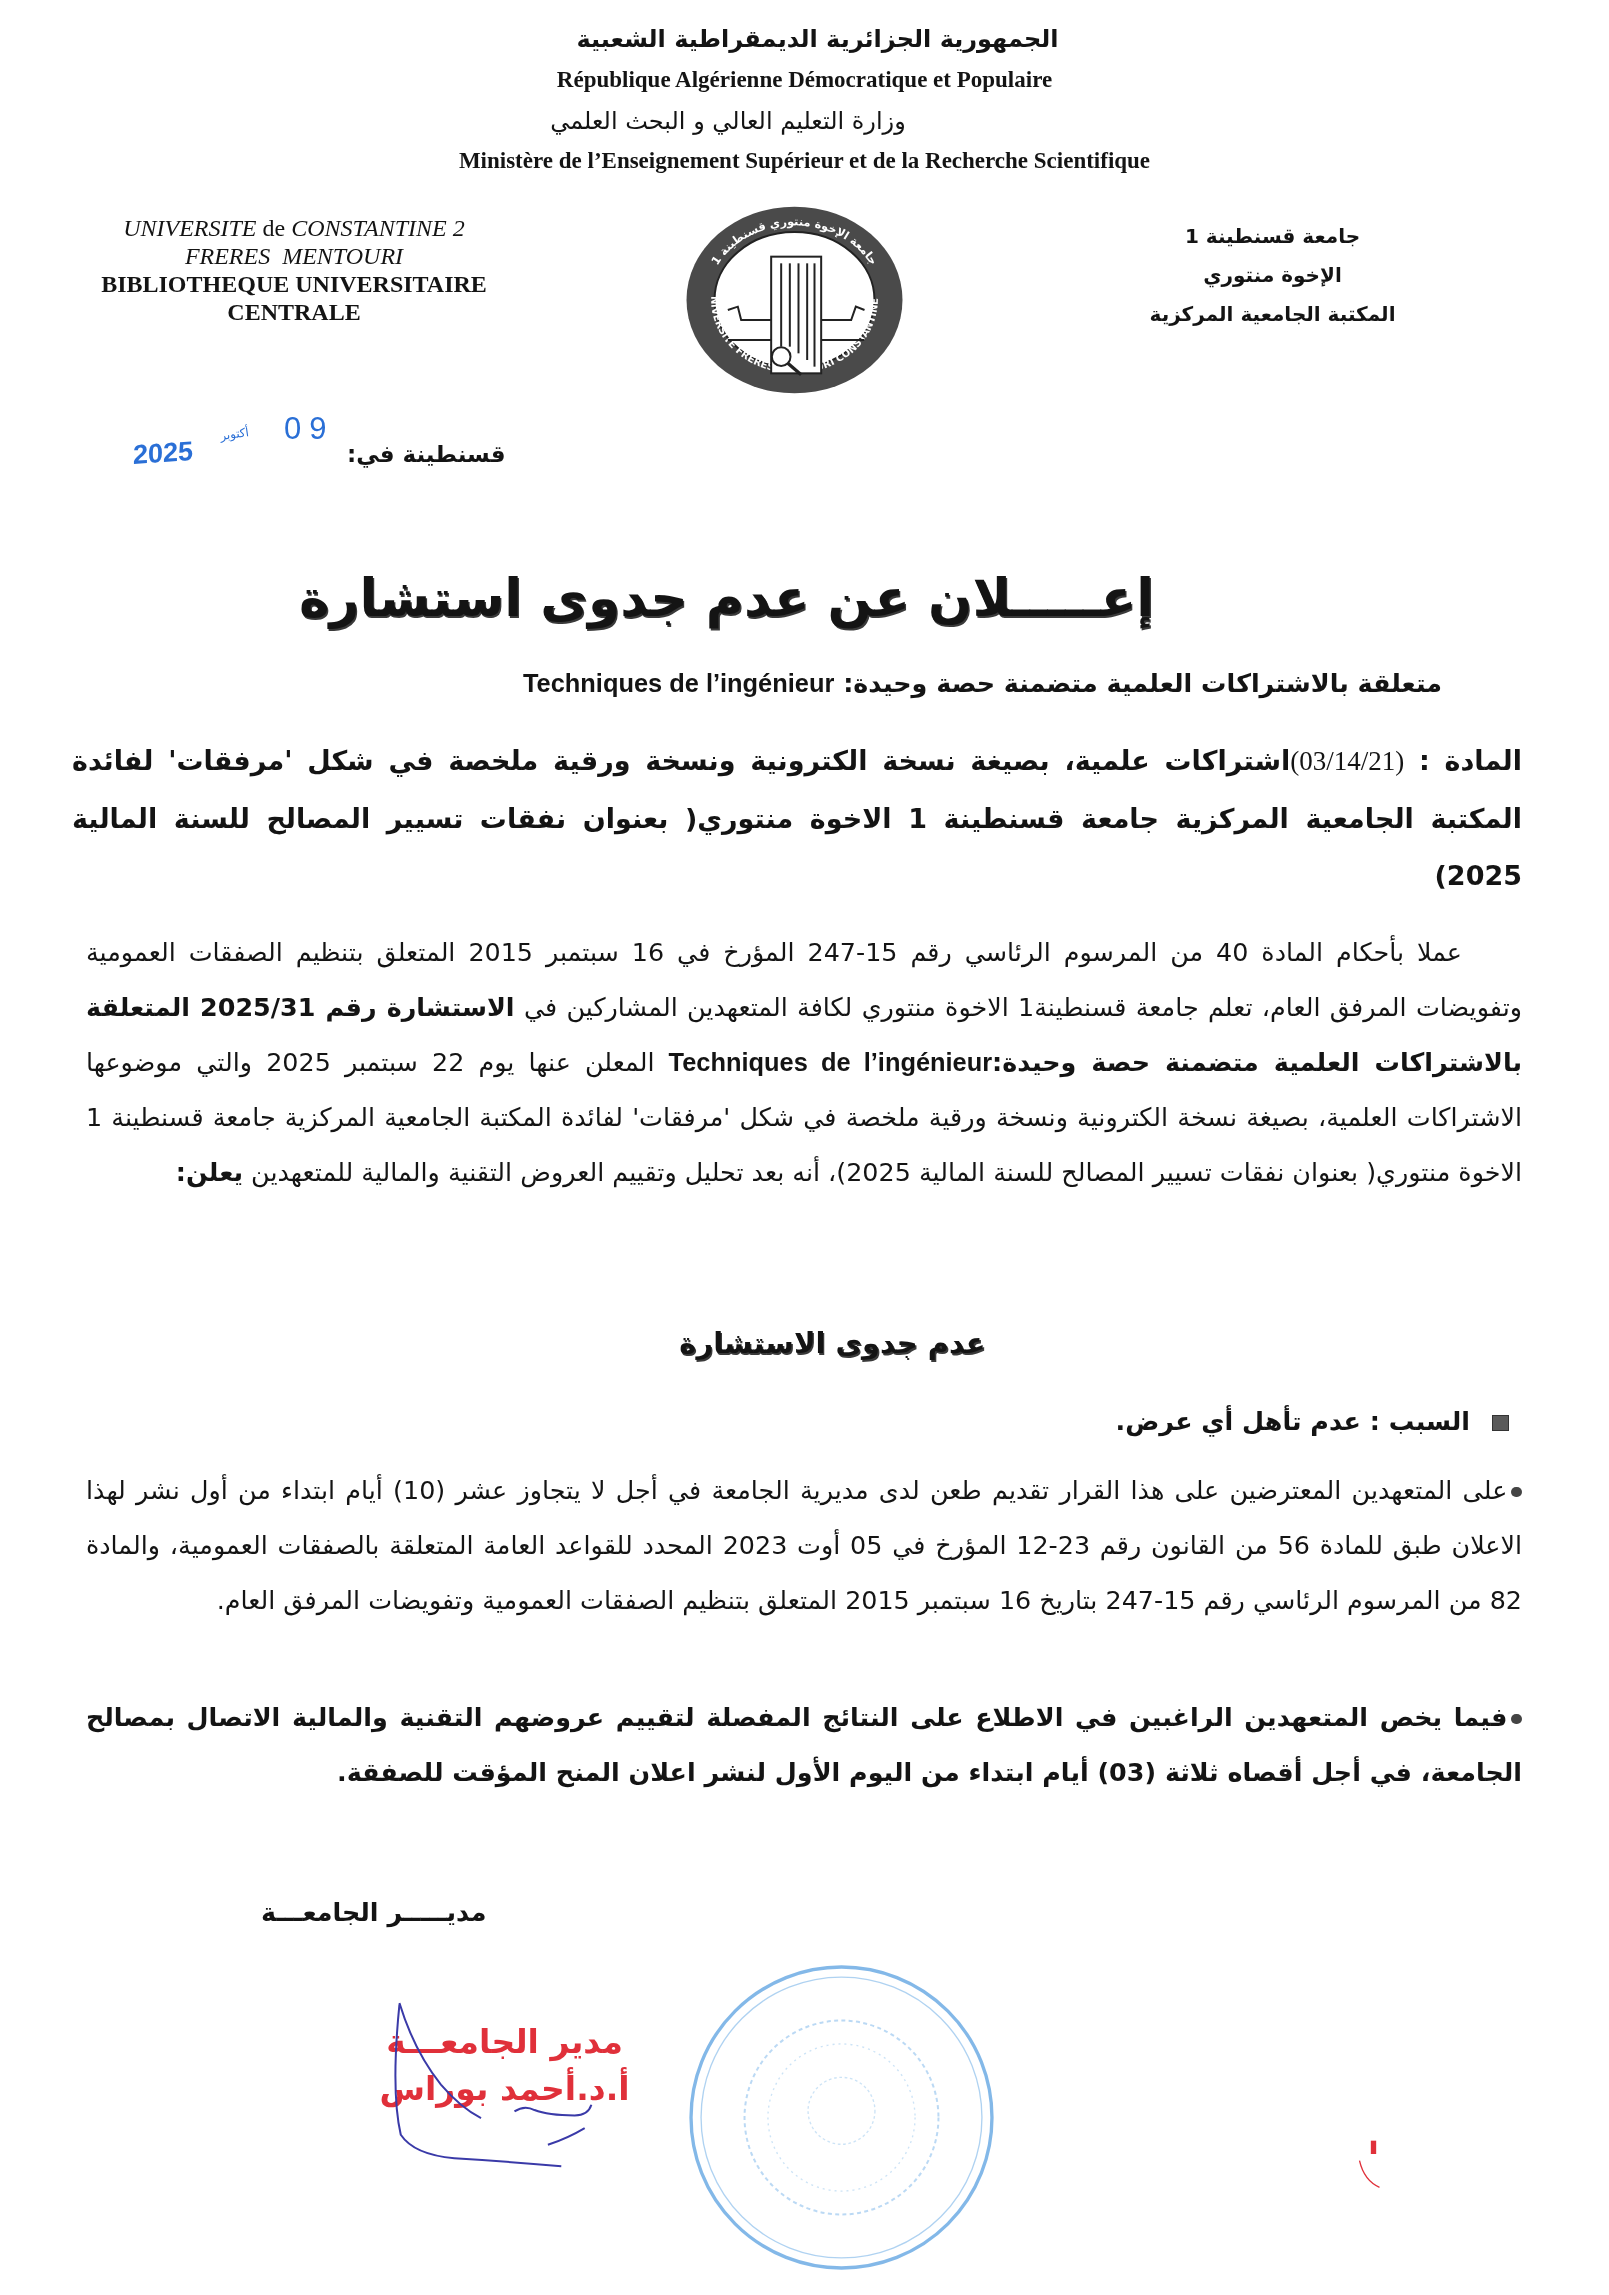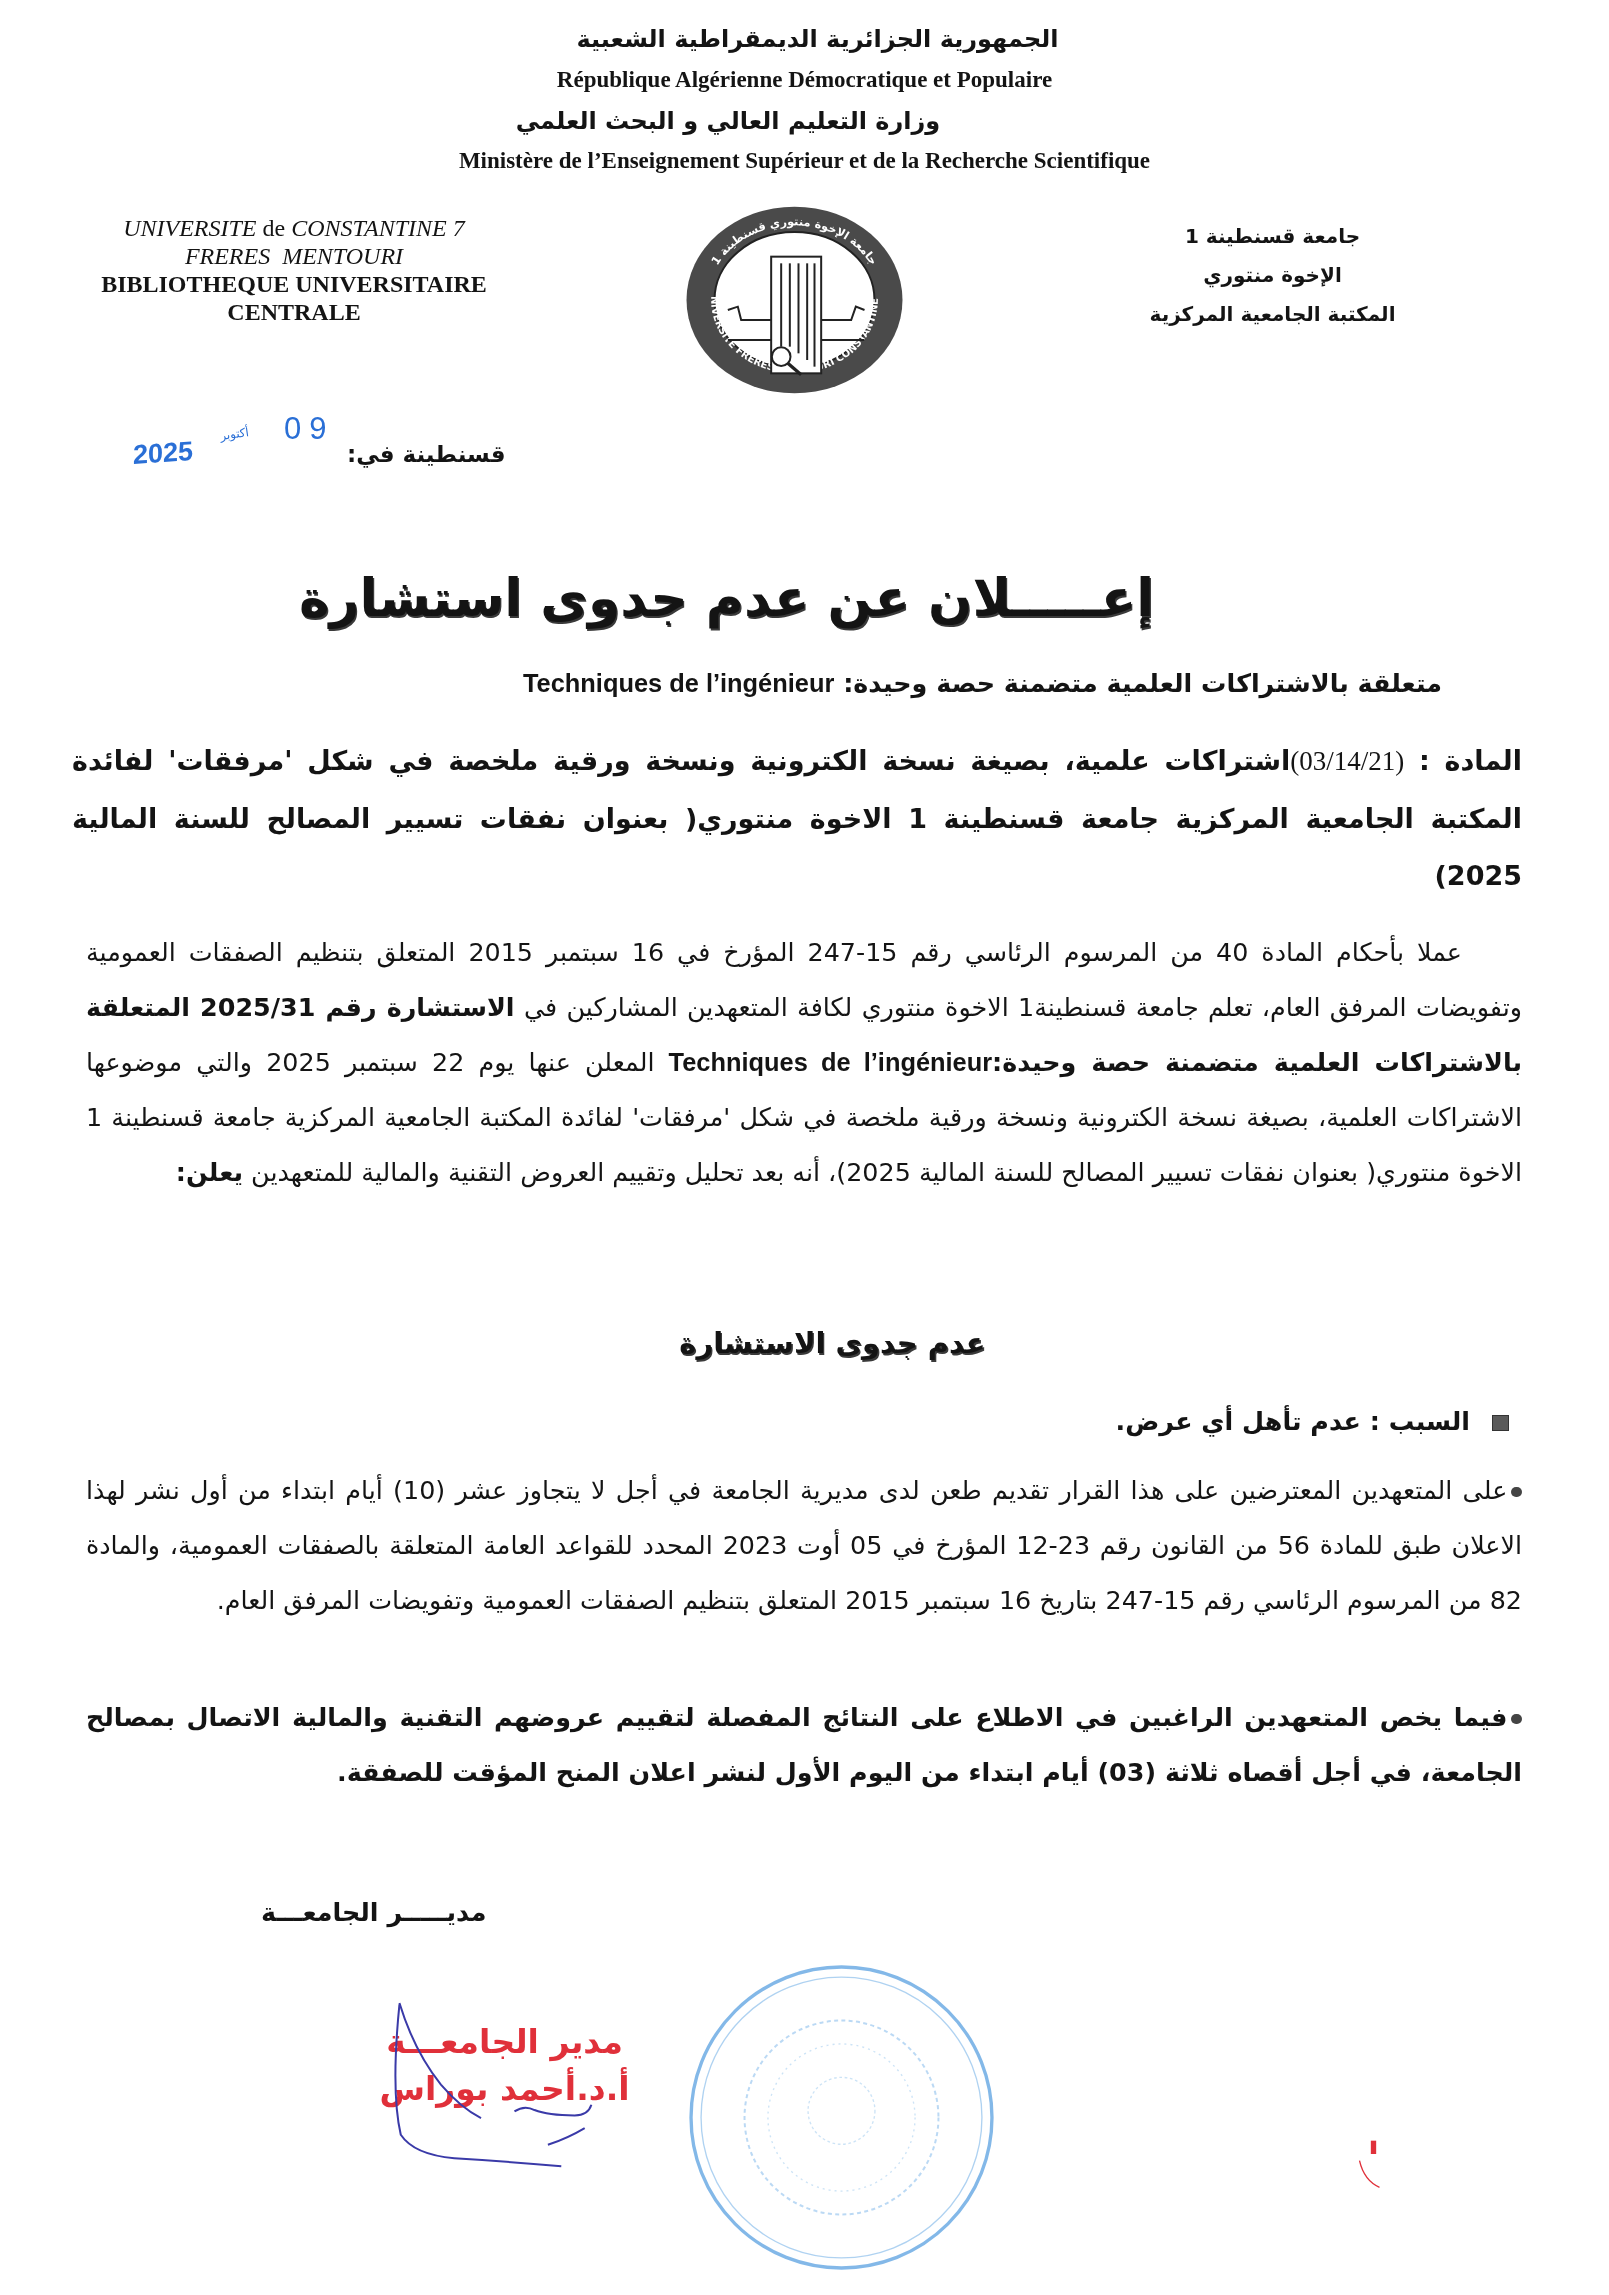--- a/index.html
+++ b/index.html
@@ -9,21 +9,21 @@
   }
   .abs { position: absolute; }
   .center { text-align: center; }
   .ar { direction: rtl; font-family: "DejaVu Sans", "Liberation Sans", sans-serif; }
   .bold { font-weight: bold; }
   .shadow { text-shadow: 1.3px 2px 0 #3a3a3a; }
 
   
   #hdr-ar1 { left: 0; width: 1609px; top: 25.4px; font-size: 24px; font-weight: bold; margin-left: 13px; }
   #hdr-fr1 { left: 0; width: 1609px; top: 67px; font-size: 23px; font-weight: bold; font-family: "Liberation Serif", serif; }
-  #hdr-ar2 { left: 0; width: 1456px; top: 107px; font-size: 24px; font-weight: bold; }
+  #hdr-ar2 { left: 0; width: 1456px; top: 107px; font-size: 24px; font-weight: normal; }
   #hdr-fr2 { left: 0; width: 1609px; top: 148px; font-size: 23px; font-weight: bold; font-family: "Liberation Serif", serif; }
 
   #fr-block { left: 60px; top: 214px; width: 468px; font-size: 24px; line-height: 28px; text-align: center; }
   #fr-block .it { font-style: italic; }
   #ar-block { left: 1129px; top: 217px; width: 287px; font-size: 20px; line-height: 39px; font-weight: bold; text-align: center; }
 
   #logo { left: 681px; top: 200px; width: 227px; height: 200px; }
 
   #city { left: 347px; top: 441px; font-size: 23px; font-weight: bold; }
   #stamp-date { left: 130px; top: 408px; width: 214px; height: 67px; color: #2a6fd6; font-family: "Liberation Sans", sans-serif; }
@@ -61,21 +61,21 @@
 </style>
 </head>
 <body>
 
 <div class="abs center ar" id="hdr-ar1">الجمهورية الجزائرية الديمقراطية الشعبية</div>
 <div class="abs center" id="hdr-fr1">République Algérienne Démocratique et Populaire</div>
 <div class="abs center ar" id="hdr-ar2">وزارة التعليم العالي و البحث العلمي</div>
 <div class="abs center" id="hdr-fr2">Ministère de l’Enseignement Supérieur et de la Recherche Scientifique</div>
 
 <div class="abs" id="fr-block">
-  <div><span class="it">UNIVERSITE</span><span> de </span><span class="it">CONSTANTINE 7</span></div>
+  <div><span class="it">UNIVERSITE</span><span> de </span><span class="it">CONSTANTINE 2</span></div>
   <div class="it" style="white-space:pre">FRERES  MENTOURI</div>
   <div class="bold">BIBLIOTHEQUE UNIVERSITAIRE</div>
   <div class="bold">CENTRALE</div>
 </div>
 
 <svg class="abs" id="logo" viewBox="0 0 340 300">
   <ellipse cx="170" cy="150" rx="162" ry="140" fill="#4a4a4a"></ellipse>
   <ellipse cx="170" cy="150" rx="120" ry="102" fill="#ffffff" stroke="#222" stroke-width="3"></ellipse>
   <defs>
     <path id="ringTop" d="M 40 150 A 130 112 0 0 1 300 150"></path>

